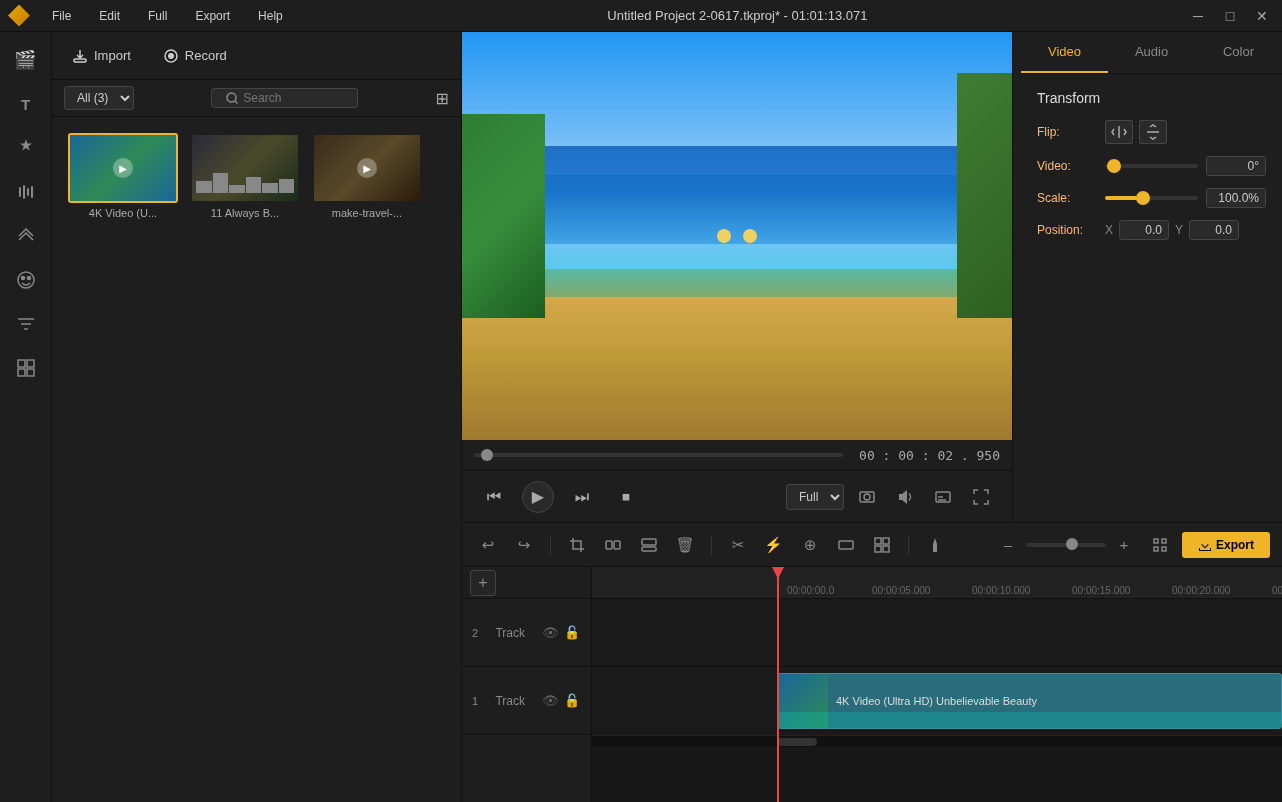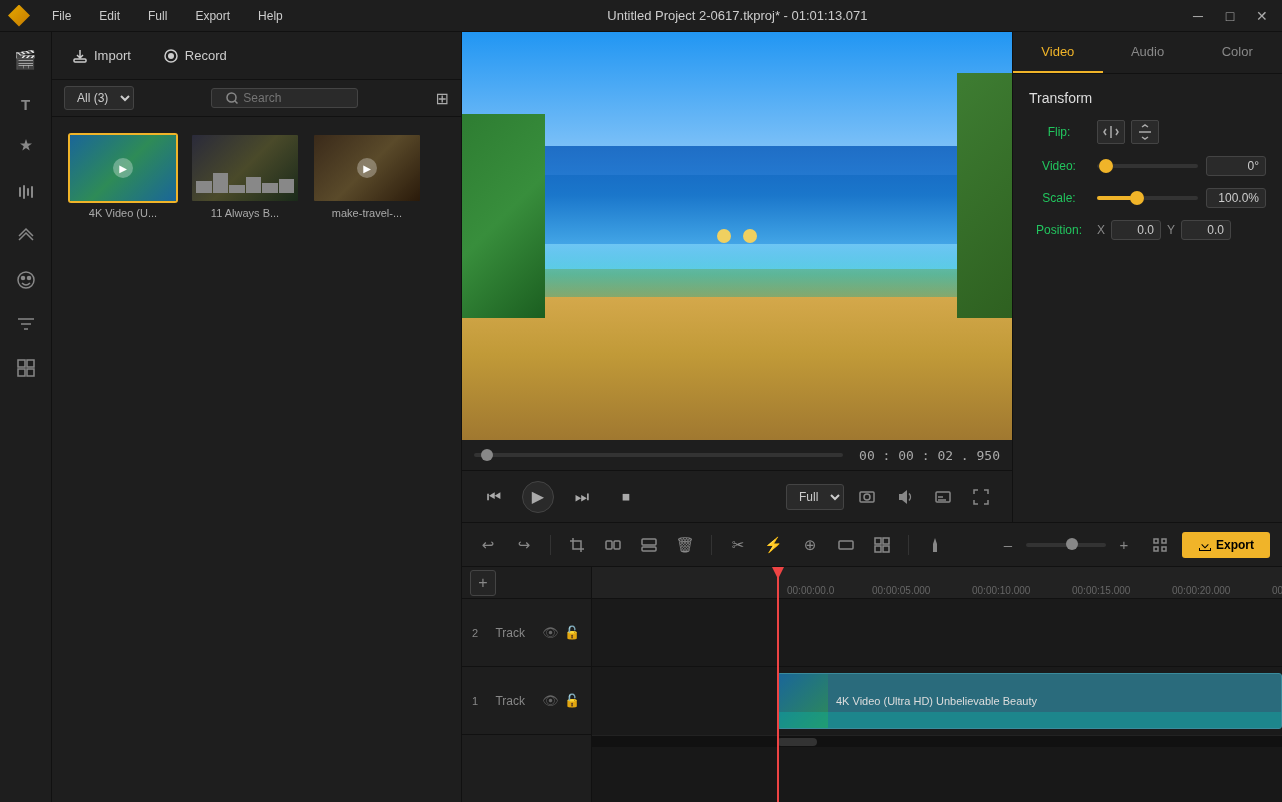--- a/index.html
+++ b/index.html
@@ -350,20 +350,21 @@
     }
 
     
     #right-panel {
       width: 270px;
       background: #1e1e1e;
       display: flex;
       flex-direction: column;
       border-left: 1px solid #111;
       flex-shrink: 0;
+      padding-left: 8px;
     }
     #right-tabs {
       display: flex;
       border-bottom: 1px solid #111;
     }
     .right-tab {
       flex: 1;
       text-align: center;
       padding: 12px 4px;
       font-size: 13px;
@@ -384,25 +385,24 @@
       color: #ddd;
       margin-bottom: 14px;
     }
     .prop-row {
       display: flex;
       align-items: center;
       margin-bottom: 12px;
       gap: 8px;
     }
     .prop-label {
-      color: #22c55e;
+      color: #fdba74;
       font-size: 12px;
       width: 60px;
       flex-shrink: 0;
-      text-align: center;
     }
     .prop-controls {
       display: flex;
       align-items: center;
       gap: 6px;
       flex: 1;
     }
     .flip-btn {
       width: 28px;
       height: 24px;

